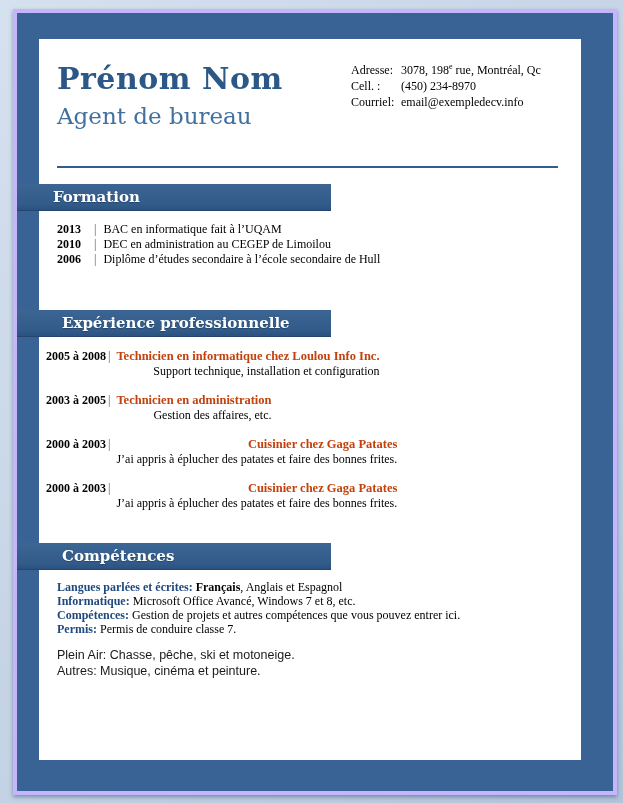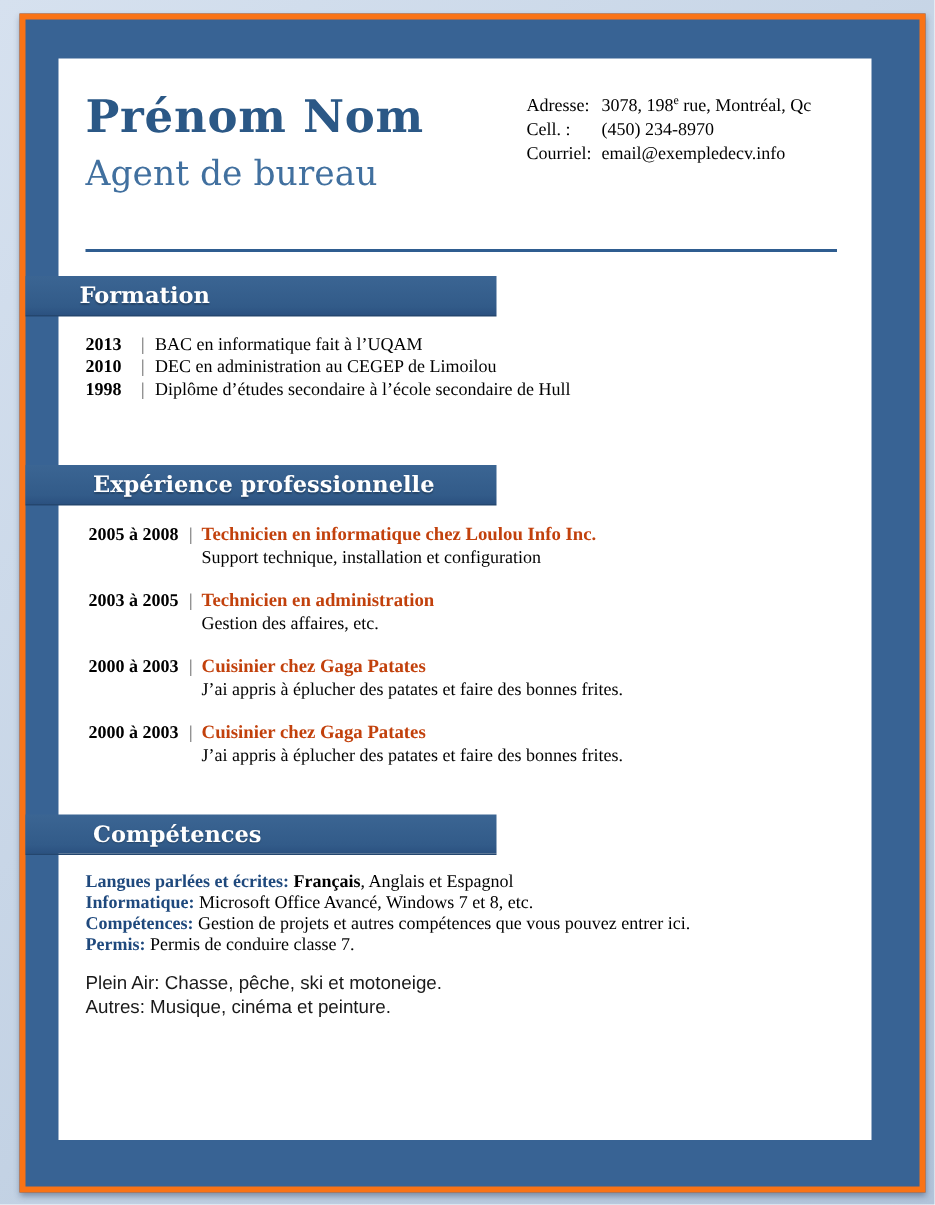--- a/index.html
+++ b/index.html
@@ -5,21 +5,21 @@
 <style>
   html, body { margin:0; padding:0; }
   body {
     width:623px; height:803px; position:relative; overflow:hidden;
     background: linear-gradient(135deg, #d6e1ef 0%, #c3d2e4 55%, #b2c4da 100%);
     font-family: "Liberation Serif", serif;
     -webkit-font-smoothing: antialiased;
   }
   .frame {
     position:absolute; left:13px; top:9px; right:6px; bottom:8px;
-    border:4px solid #f97316; background:#386394;
+    border:4px solid #c4b5fd; background:#386394;
     box-shadow: 0 2px 4px rgba(40,60,90,.45);
   }
   .sheet {
     position:absolute; left:22px; top:26px; width:542px; height:721px;
     background:#ffffff;
   }
   
   .header { display:flex; padding:20px 18px 0 18px; }
   .name-block { flex:1 1 auto; }
   .name {
@@ -48,21 +48,21 @@
   .banner-formation   { margin-top:16px;padding-left:36px; }
   .banner-experience  { margin-top:43px; }
   .banner-competences { margin-top:32px; }
   .banner-loisirs     { margin-top:42px; }
   
   .f-list { margin:11px 18px 0 18px; font-size:12px; }
   .f-item { display:flex; line-height:15px; }
   .f-year { width:31px; flex:0 0 auto; font-weight:700; }
   .pipe { color:#5a5a5a; margin:0 7px 0 6px; flex:0 0 auto; }
   
-  .xp-list { margin:11px 18px 0 20px; font-size:12px; }
+  .xp-list { margin:11px 18px 0 2px; font-size:12px;text-align:right; }
   .xp-item { display:flex; margin-bottom:13px; }
   .xp-period { width:65px; flex:0 0 auto; font-weight:700; line-height:16px; }
   .xp-pipe { color:#5a5a5a; margin:0 6px 0 2px; line-height:16px; flex:0 0 auto; }
   .xp-role { color:#c2410c; font-weight:700; font-size:12.5px; line-height:16px; }
   .xp-detail { line-height:15px; color:#000; }
   
   .comp-list { margin:10px 18px 0 18px; font-size:12px; }
   .comp-item { line-height:14px; }
   .comp-label { color:#1f497d; font-weight:700; }
   .comp-strong { font-weight:700; }
@@ -106,21 +106,21 @@
         <span class="f-year">2013</span>
         <span class="pipe">|</span>
         <span>BAC en informatique fait à l’UQAM</span>
       </div>
       <div class="f-item">
         <span class="f-year">2010</span>
         <span class="pipe">|</span>
         <span>DEC en administration au CEGEP de Limoilou</span>
       </div>
       <div class="f-item">
-        <span class="f-year">1998</span>
+        <span class="f-year">2006</span>
         <span class="pipe">|</span>
         <span>Diplôme d’études secondaire à l’école secondaire de Hull</span>
       </div>
     </div>
 
     <div class="banner banner-experience">
       <span>Expérience professionnelle</span>
     </div>
     <div class="xp-list">
       <div class="xp-item">

